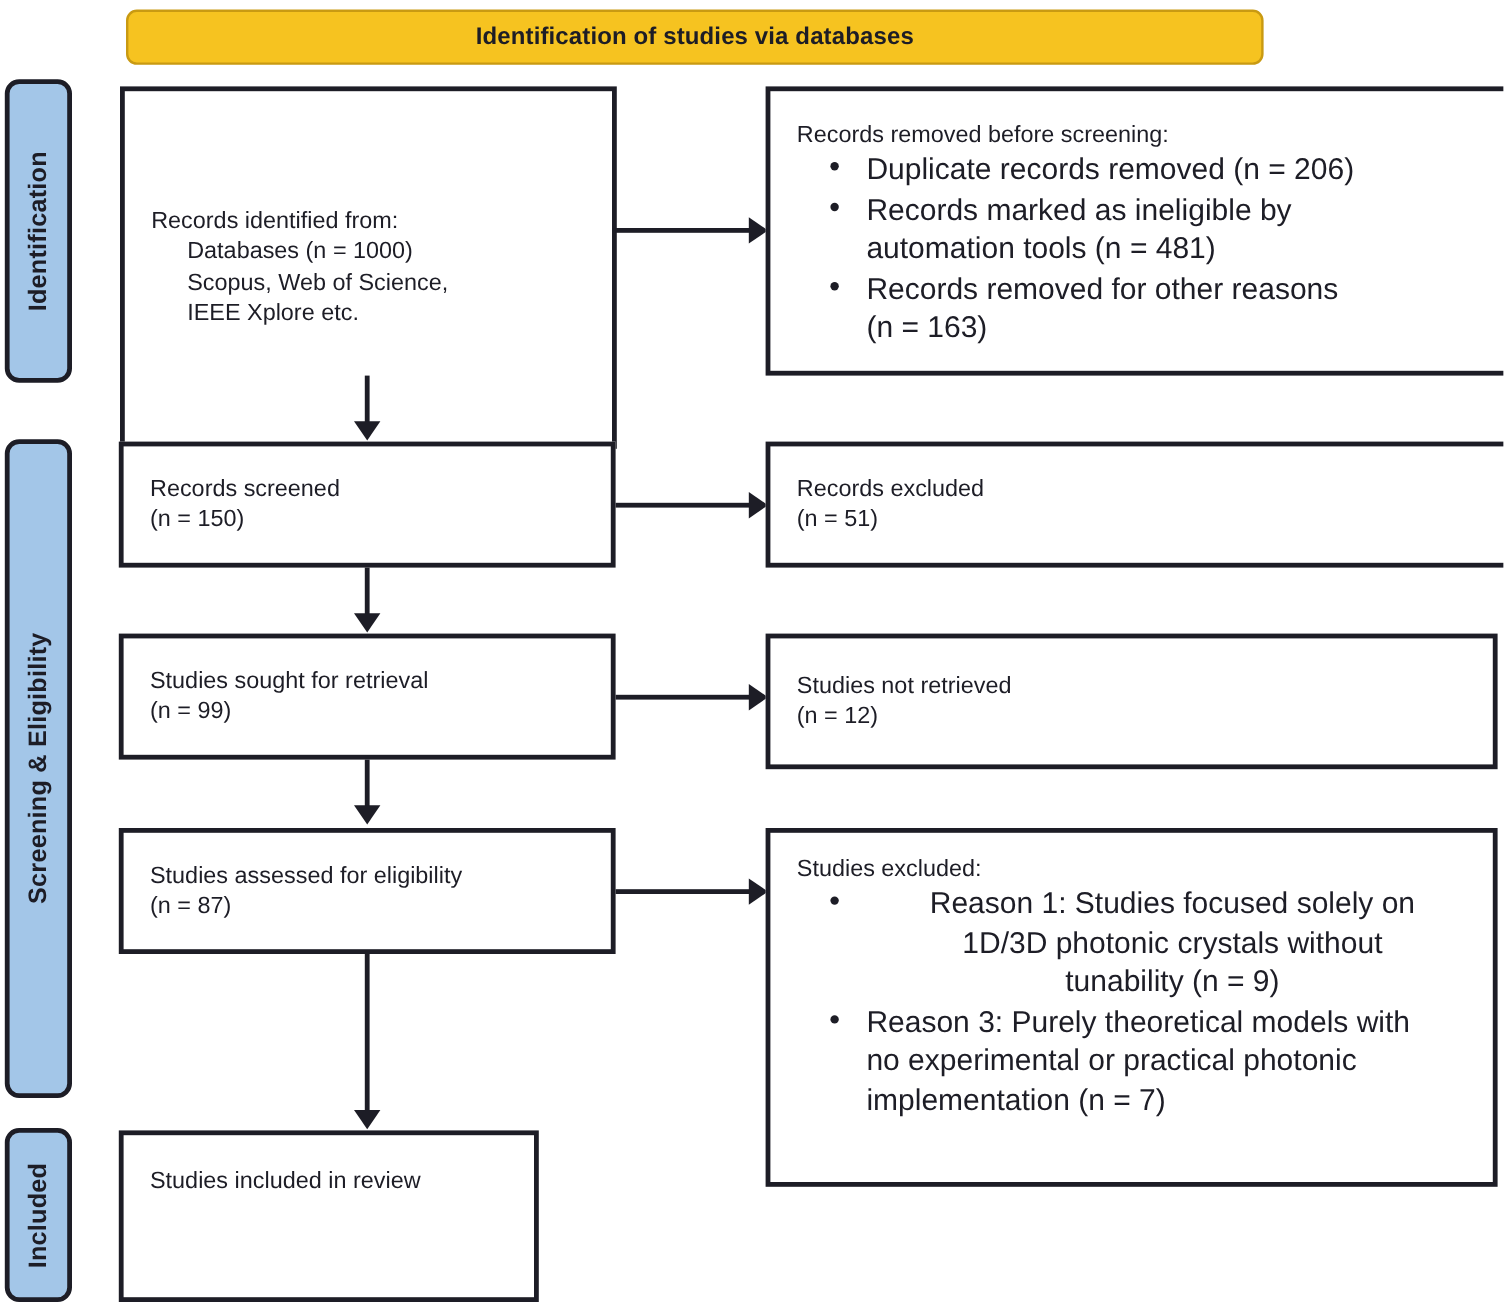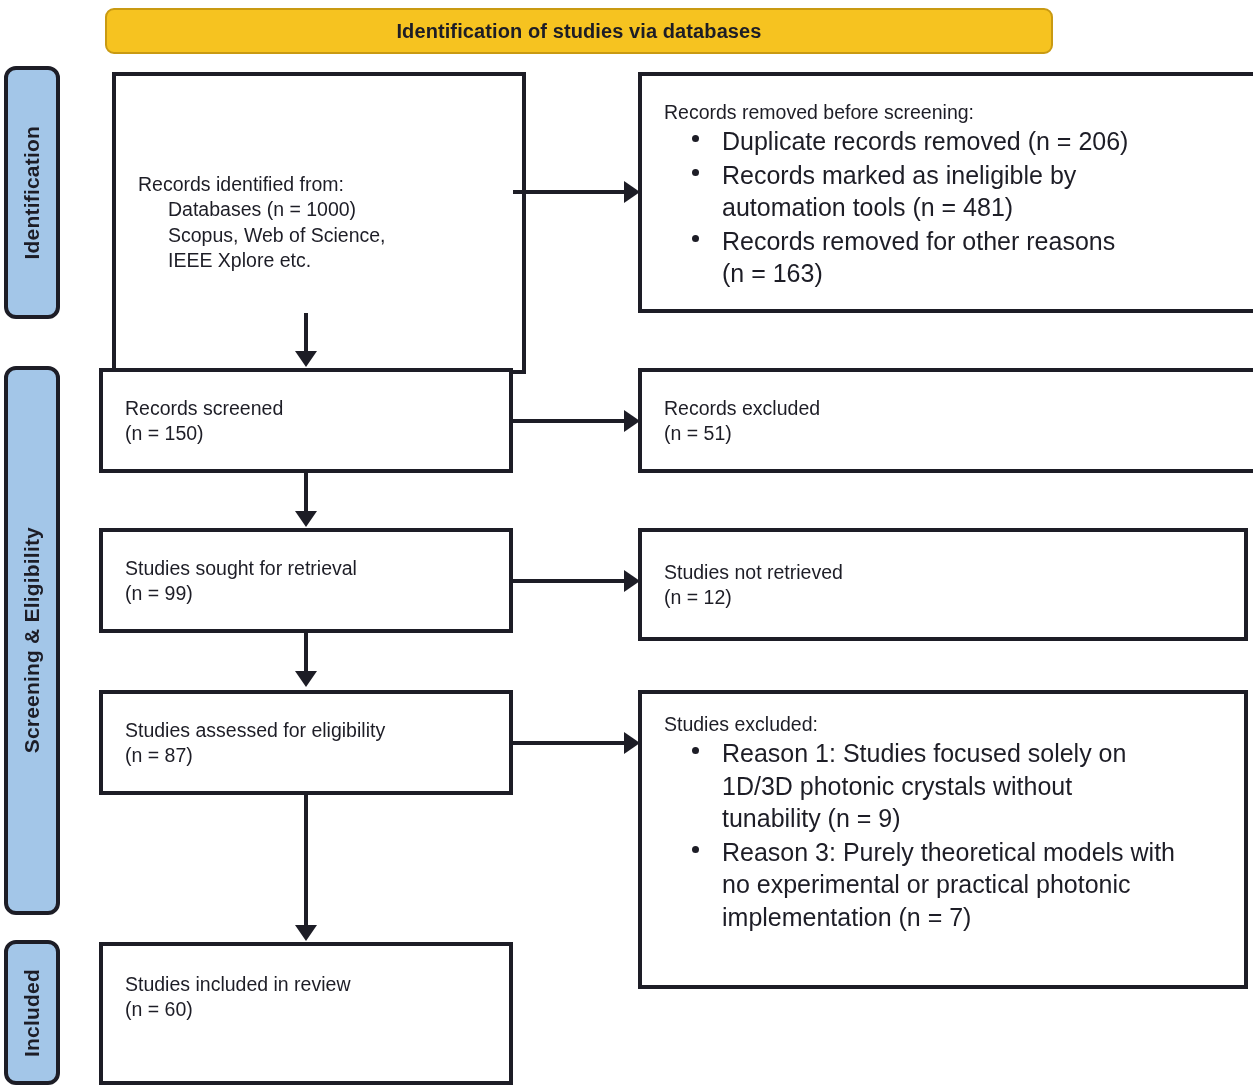--- a/index.html
+++ b/index.html
@@ -154,21 +154,21 @@
   </div>
 
   <div class="stage-pill" style="left:4px; top:366px; width:56px; height:549px;">
     <span class="vtext">Screening &amp; Eligibility</span>
   </div>
 
   <div class="stage-pill" style="left:4px; top:940px; width:56px; height:145px;">
     <span class="vtext">Included</span>
   </div>
 
-  <div class="box" style="left:112px; top:72px; width:414px; height:302px;">
+  <div class="box" style="left:100px; top:72px; width:414px; height:302px;">
     <div class="box-inner mid">
       <div class="line">Records identified from:</div>
       <div class="line indent">Databases (n = 1000)</div>
       <div class="line indent">Scopus, Web of Science,</div>
       <div class="line indent">IEEE Xplore etc.</div>
     </div>
   </div>
 
   <div class="hline" style="left:513px; top:190px; width:113px;"></div>
   <div class="arrow-right" style="left:624px; top:181px;"></div>
@@ -236,33 +236,32 @@
     </div>
   </div>
 
   <div class="hline" style="left:513px; top:741px; width:113px;"></div>
   <div class="arrow-right" style="left:624px; top:732px;"></div>
 
   <div class="box" style="left:638px; top:674px; width:610px; height:299px;margin-top:16px;">
     <div class="box-inner topish" style="top:18px;">
       <div class="line">Studies excluded:</div>
       <ul class="bullets">
-        <li style="white-space: pre-line;">Reason 1: Studies focused solely on
+        <li style="white-space: pre-line; text-align: center;">Reason 1: Studies focused solely on
 1D/3D photonic crystals without
 tunability (n = 9)</li>
         <li style="white-space: pre-line;">Reason 3: Purely theoretical models with
 no experimental or practical photonic
 implementation (n = 7)</li>
       </ul>
     </div>
   </div>
 
   <div class="vline" style="left:304px; top:795px; height:132px;"></div>
   <div class="arrow-down" style="left:295px; top:925px;"></div>
 
-  <div class="box" style="left:99px; top:942px; width:414px; height:143px;">
+  <div class="box" style="left:99px; top:942px; width:350px; height:143px;">
     <div class="box-inner" style="top:26px;">
       <div class="line">Studies included in review</div>
-      <div class="line">(n = 60)</div>
     </div>
   </div>
 
 </div>
 
 </body></html>

